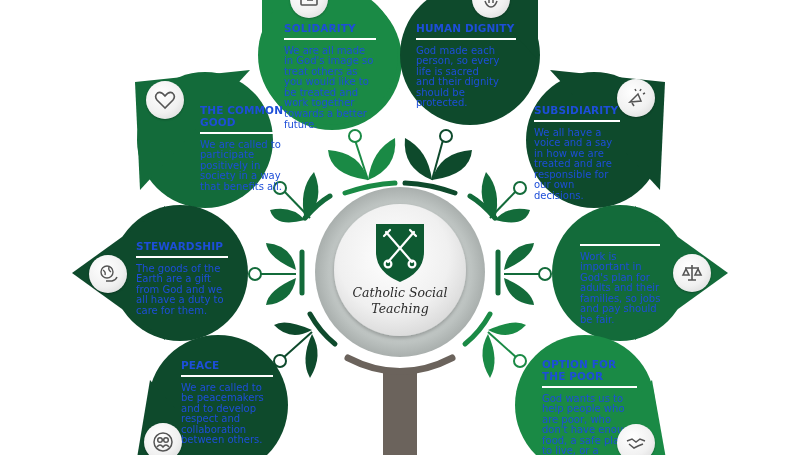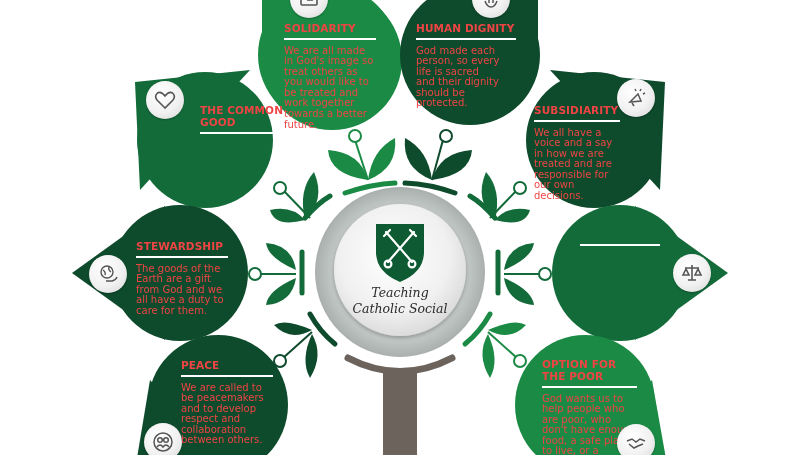--- a/index.html
+++ b/index.html
@@ -1,18 +1,18 @@
 <!DOCTYPE html>
 <html><head>
 <meta charset="utf-8">
 <style>
   html, body { margin:0; padding:0; background:#ffffff; }
   body { width:800px; height:455px; overflow:hidden; position:relative; font-family:"DejaVu Sans","Liberation Sans",sans-serif; }
   #stage { position:absolute; left:0; top:0; width:800px; height:455px; }
-  .card { position:absolute; color:#ef4444; }
+  .card { position:absolute; color:#1d4ed8; }
   .card .title { font-family:"DejaVu Sans",sans-serif; font-weight:bold; font-size:10.5px; letter-spacing:0.1px; line-height:12px; white-space:pre-line; }
   .card .rule { height:1.5px; background:#ffffff; margin:4px 0 6px 0; }
   .card .body { font-family:"DejaVu Sans",sans-serif; font-size:10px; line-height:10.6px; }
   .icon-badge { position:absolute; width:38px; height:38px; border-radius:50%;
      background: radial-gradient(circle at 40% 35%, #ffffff 0%, #f1f1f1 55%, #d4d4d4 100%);
      box-shadow: 0 1px 2px rgba(0,0,0,0.25); display:flex; align-items:center; justify-content:center; }
   .icon-badge svg { width:24px; height:24px; }
   .center-title { position:absolute; left:340px; top:285px; width:120px; text-align:center;
      font-family:"DejaVu Serif","Liberation Serif",serif; font-style:italic; color:#2a2a2a; font-size:12.5px; line-height:16px; }
 </style>
@@ -159,22 +159,22 @@
         <line x1="414" y1="232" x2="388" y2="262"></line>
         <line x1="384" y1="236" x2="390" y2="230"></line>
         <line x1="416" y1="236" x2="410" y2="230"></line>
         <circle cx="388" cy="264" r="3.4"></circle>
         <circle cx="412" cy="264" r="3.4"></circle>
       </g>
     </g>
   </svg>
 
   <div class="center-title">
+    <div>Catholic Social</div>
     <div>Teaching</div>
-    <div>Catholic Social</div>
   </div>
 
   <div class="card" style="left:284px;top:22px;width:92px;">
     <div class="title">SOLIDARITY</div>
     <div class="rule"></div>
     <div class="body">We are all made in God's image so treat others as you would like to be treated and work together towards a better future.</div>
   </div>
   <div class="icon-badge" style="left:290px;top:-20px;">
     <svg viewBox="0 0 24 24" fill="none" stroke="#555" stroke-width="1.6">
         <rect x="4" y="8" width="16" height="10" rx="1"></rect>
@@ -191,20 +191,21 @@
     <svg viewBox="0 0 24 24" fill="none" stroke="#555" stroke-width="1.5">
         <path d="M6 14 Q8 20 12 20 Q16 20 18 14"></path>
         <path d="M10 16v-4M14 16v-4"></path>
       </svg>
   </div>
 
   <div class="card" style="left:200px;top:104px;width:86px;">
     <div class="title">THE COMMON
 GOOD</div>
     <div class="rule"></div>
+    <div class="body">We are called to participate positively in society in a way that benefits all.</div>
   </div>
   <div class="icon-badge" style="left:146px;top:81px;">
     <svg viewBox="0 0 24 24" fill="none" stroke="#555" stroke-width="1.6">
         <path d="M12 20 L4 12 Q1 8 4.5 5 Q8 3 12 8 Q16 3 19.5 5 Q23 8 20 12 Z"></path>
       </svg>
   </div>
 
   <div class="card" style="left:534px;top:104px;width:86px;">
     <div class="title">SUBSIDIARITY</div>
     <div class="rule"></div>
@@ -226,20 +227,21 @@
   <div class="icon-badge" style="left:89px;top:255px;">
     <svg viewBox="0 0 24 24" fill="none" stroke="#555" stroke-width="1.4">
         <circle cx="11" cy="10" r="6"></circle>
         <path d="M7 8 Q10 10 9 13M13 5 Q12 8 15 10"></path>
         <path d="M10 19 L16 19 Q20 18 21 15"></path>
       </svg>
   </div>
 
   <div class="card" style="left:580px;top:240px;width:100px;">
     <div class="rule" style="width:80px;"></div>
+    <div class="body" style="width:82px;">Work is important in God's plan for adults and their families, so jobs and pay should be fair.</div>
   </div>
   <div class="icon-badge" style="left:673px;top:254px;">
     <svg viewBox="0 0 24 24" fill="none" stroke="#555" stroke-width="1.6">
         <path d="M12 4v15M5 7h14M8 19h8"></path>
         <path d="M3 14 L6 8 L9 14 Z M15 14 L18 8 L21 14 Z"></path>
       </svg>
   </div>
 
   <div class="card" style="left:181px;top:359px;width:92px;">
     <div class="title">PEACE</div>

